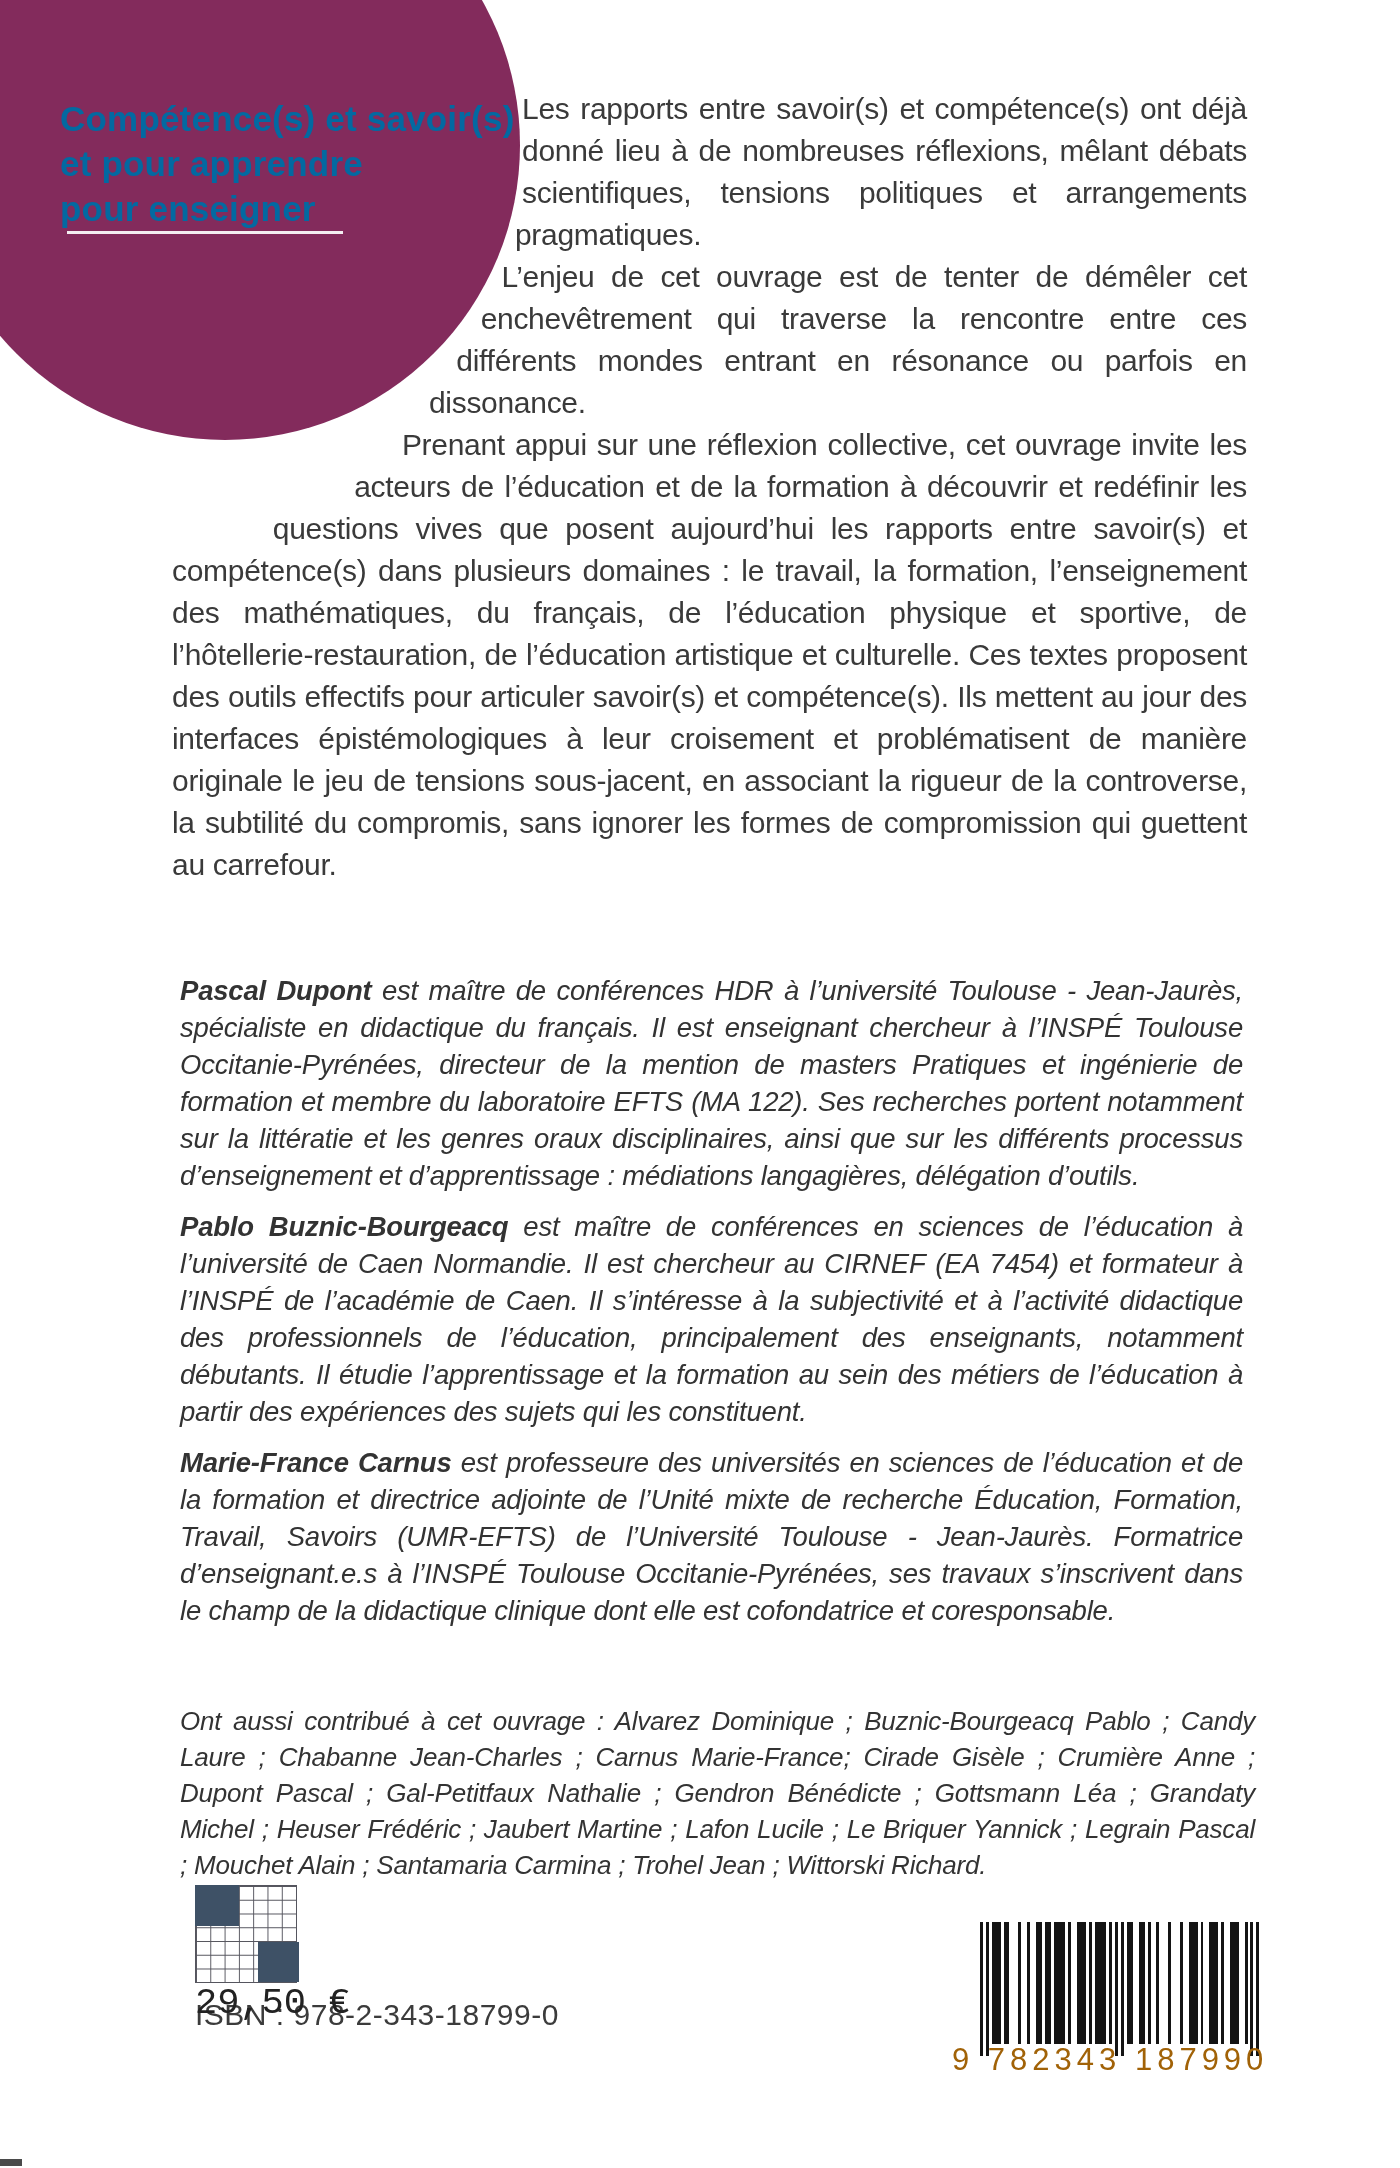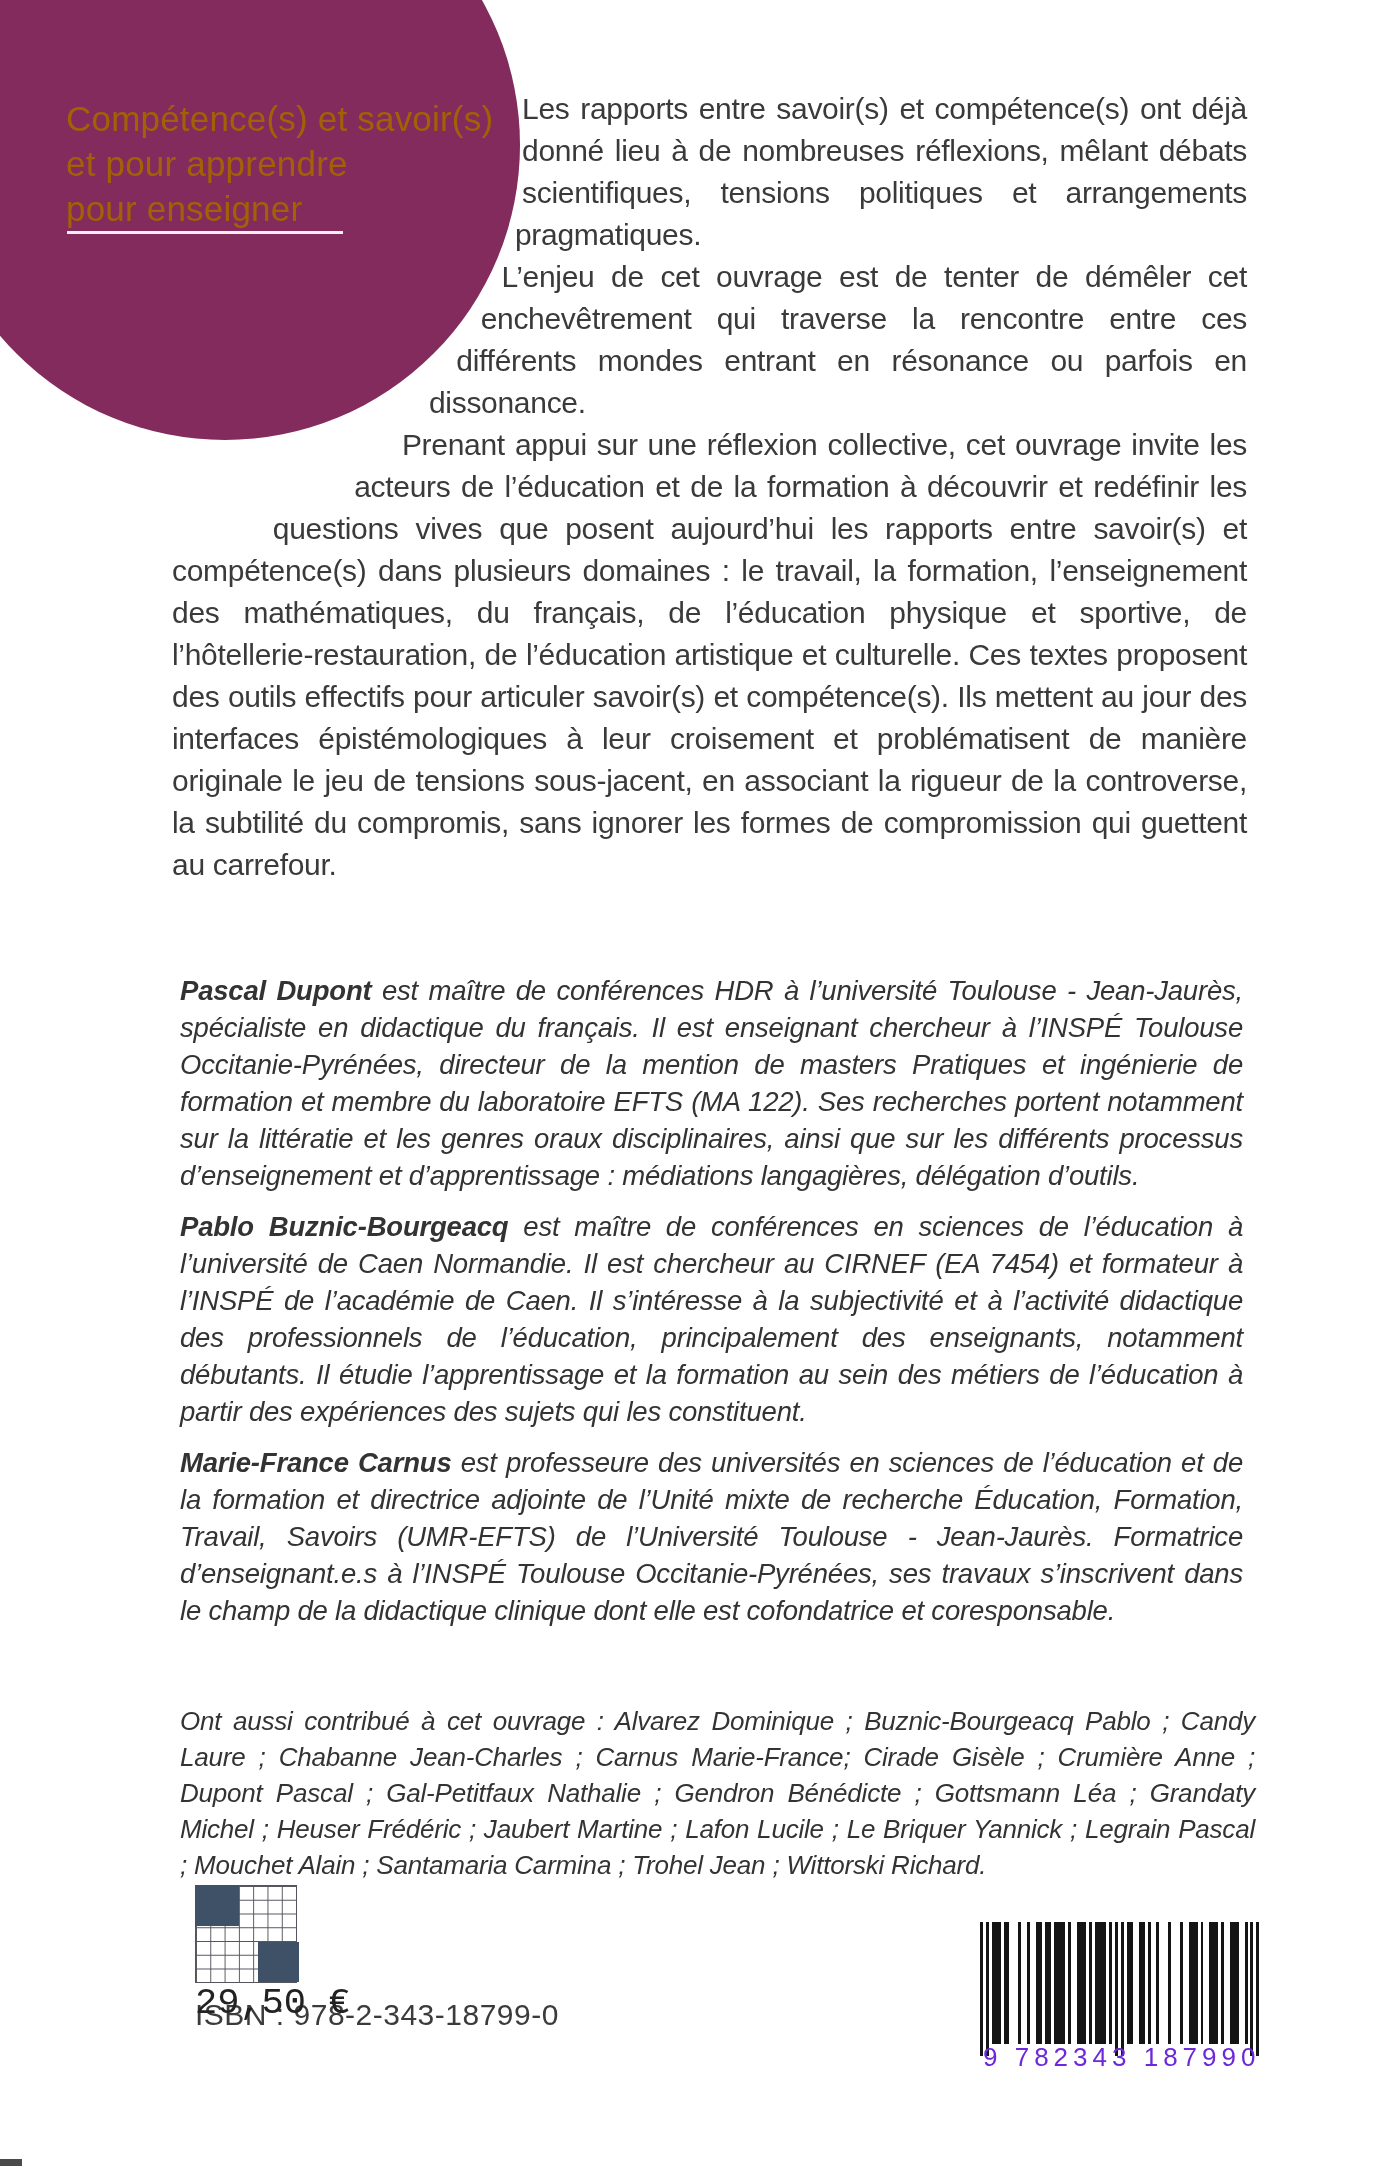--- a/index.html
+++ b/index.html
@@ -14,25 +14,25 @@
   
   .disc{
     position:absolute;
     left:-70px;top:-150px;
     width:590px;height:590px;
     border-radius:50%;
     background:#832B5C;
   }
   .title-block{
     position:absolute;
-    left:66px;top:96px;
-    color:#a16207;
+    left:60px;top:96px;
+    color:#0369a1;
     font-size:35px;
     line-height:45px;
-    font-weight:400;
+    font-weight:700;
     letter-spacing:0.2px;
   }
   .title-underline{
     position:absolute;
     left:67px;top:231px;
     width:276px;height:3px;
     background:#f4eef2;
   }
   
   .synopsis{
@@ -120,25 +120,24 @@
   .bc-bar{
     position:absolute;top:0;
     width:2.94px;height:122px;
     background:#141414;
   }
   .bc-guard{height:134px;}
   .bc-digits{
     position:absolute;
     left:952px;top:2042px;
     width:320px;
-    font-size:26px;
+    font-size:31px;
     letter-spacing:5px;
-    color:#6d28d9;
+    color:#a16207;
     white-space:nowrap;
-    margin-left:31px;
   }
   .corner-mark{
     position:absolute;
     left:0;top:2159px;
     width:22px;height:7px;
     background:#4a4a4a;
   }
 </style>
 </head>
 <body>

